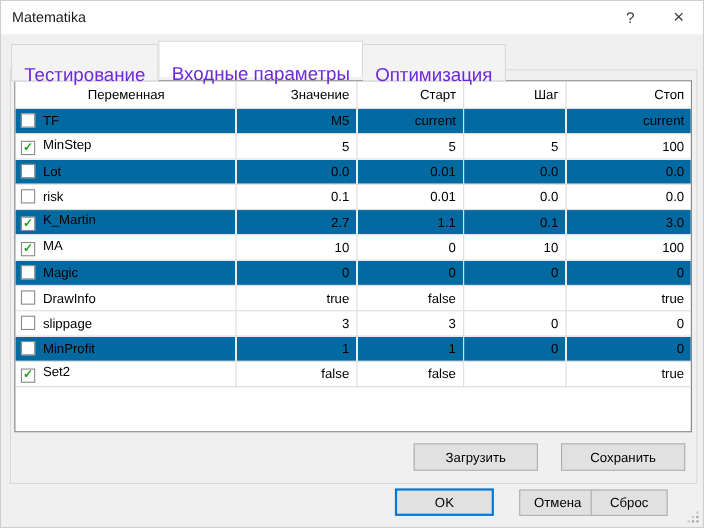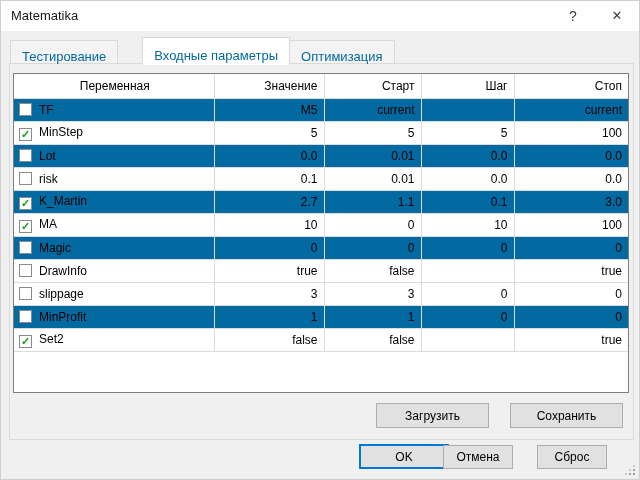--- a/index.html
+++ b/index.html
@@ -12,25 +12,25 @@
   
   .titlebar { position:absolute; top:0; left:0; right:0; height:30px; background:#ffffff; }
   .title    { position:absolute; left:10px; top:0; line-height:30px; font-size:13px; color:#1a1a1a; }
   .winbtn   { position:absolute; top:0; height:30px; width:32px; text-align:center;
               line-height:30px; font-size:14px; color:#404040; cursor:default; }
   .help-btn  { right:50px; }
   .close-btn { right:6px; font-size:13px; }
 
   
   .tabstrip { position:absolute; top:39px; left:9px; height:24px; display:flex; z-index:3; }
-  .tab { height:24px; line-height:23px; padding:4px 11px; font-size:13px; color:#0369a1;
+  .tab { height:24px; line-height:23px; padding:16px 11px; font-size:17px; color:#6d28d9;
          background:#f3f3f3; border:1px solid #d9d9d9; border-left:none; }
   .tab:first-child { border-left:1px solid #d9d9d9; }
   .tab.active { position:relative; z-index:4; margin-top:-3px; height:28px; line-height:27px;
-                background:#ffffff; border:1px solid #d9d9d9; border-bottom:none;margin-left:24px; }
+                background:#ffffff; border:1px solid #d9d9d9; border-bottom:none; }
 
   
   .panel { position:absolute; left:8px; top:62px; width:625px; height:377px;
            background:#f0f0f0; border:1px solid #d9d9d9; z-index:1; }
 
   
   .table-wrap { position:absolute; left:12px; top:72px; width:616px; height:320px;
                 background:#ffffff; border:1px solid #7e7e7e; z-index:2; overflow:hidden; }
   table { width:100%; border-collapse:collapse; table-layout:fixed; font-size:12px; color:#000; }
   col.c-name  { width:200px; }
@@ -49,21 +49,21 @@
   .checkbox { display:inline-block; width:13px; height:13px; border:1px solid #8a8a8a;
               background:#fff; margin-right:7px; vertical-align:-2px; text-align:center;
               line-height:11px; font-size:11px; font-weight:bold; color:#1ca11c; cursor:default; }
 
   
   .btn { position:absolute; background:#e1e1e1; border:1px solid #adadad; font-size:12px;
          color:#000; text-align:center; font-family:"Liberation Sans",sans-serif; cursor:default; }
   .btn-load { left:375px; top:402px; width:113px; height:25px; z-index:2; }
   .btn-save { left:509px; top:402px; width:113px; height:25px; z-index:2; }
   .btn-ok     { left:358px; top:443px; width:90px; height:25px; border:2px solid #0078d7; }
-  .btn-cancel { left:442px; top:444px; width:70px; height:24px; }
+  .btn-cancel { left:471px; top:444px; width:70px; height:24px; }
   .btn-reset  { left:536px; top:444px; width:70px; height:24px; }
 
   
   .grip { position:absolute; right:4px; bottom:4px; width:2px; height:2px; background:#a3a3a3;
           box-shadow:-4px 0 #a3a3a3, -8px 0 #c9c9c9, 0 -4px #a3a3a3, -4px -4px #c9c9c9, 0 -8px #c9c9c9; }
 </style>
 </head>
 <body>
 
 <div class="dialog">

